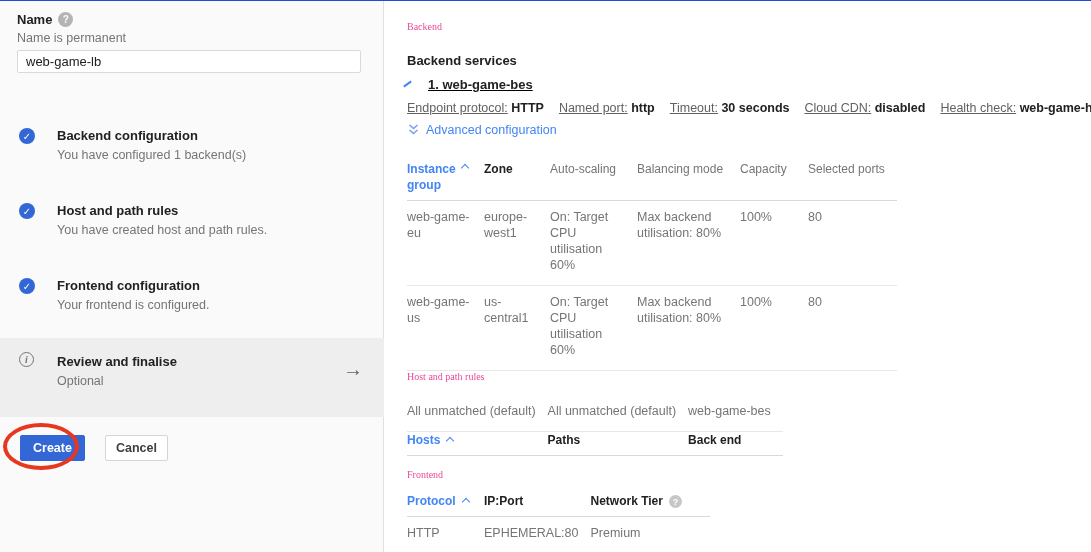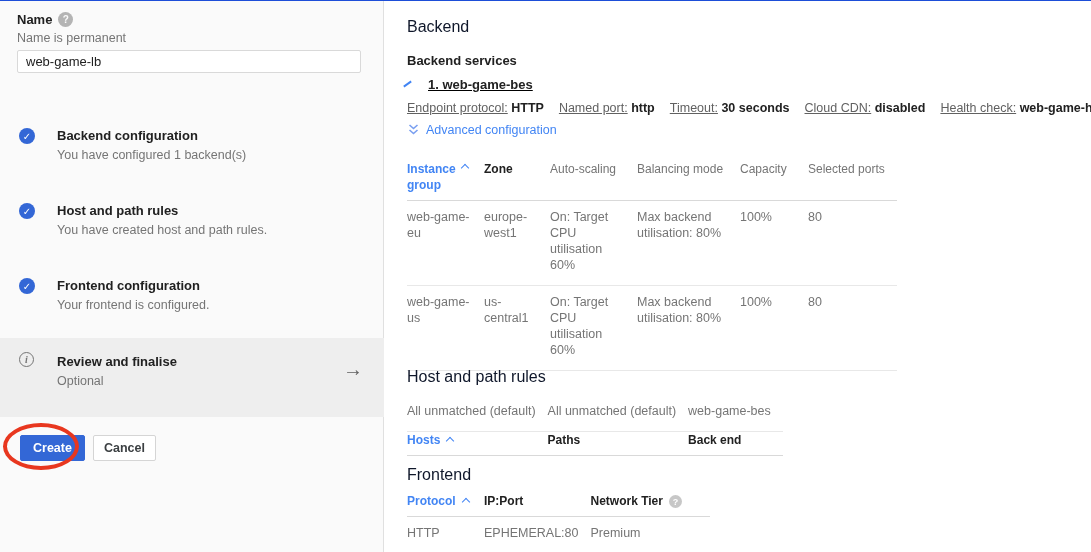--- a/index.html
+++ b/index.html
@@ -16,28 +16,28 @@
 
   .step { position:absolute; left:0; width:384px; cursor:pointer; }
   .step-check { position:absolute; left:19px; top:5px; width:16px; height:16px; border-radius:50%; background:#3367d6; color:#fff; font-size:10px; display:flex; align-items:center; justify-content:center; }
   .step-info { position:absolute; left:19px; top:14px; width:15px; height:15px; border-radius:50%; border:1.5px solid #757575; color:#757575; font-size:10px; font-weight:bold; display:flex; align-items:center; justify-content:center; font-family:"Liberation Serif", serif; font-style:italic; }
   .step-title { margin-left:57px; padding-top:4px; font-size:13px; font-weight:bold; color:#212121; line-height:17px; }
   .step-sub { margin-left:57px; margin-top:3px; font-size:12.5px; color:#757575; line-height:16px; }
   .step-review { top:337px; height:79px; background:#eeeeee; }
   .step-review .step-title { padding-top:15px; }
   .review-arrow { position:absolute; right:21px; top:20px; font-size:20px; color:#616161; cursor:pointer; }
 
-  .btn-row { position:absolute; left:20px; top:434px; display:flex; gap:8px; }
+  .btn-row { position:absolute; left:20px; top:434px; display:flex; gap:20px; }
   .btn-create { background:#3367d6; color:#fff; border:1px solid #3367d6; border-radius:2px; font-family:"Liberation Sans", sans-serif; font-size:12.5px; font-weight:bold; padding:5px 12px; cursor:pointer; }
   .btn-cancel { background:#fff; color:#3c4043; border:1px solid #d5d5d5; border-radius:2px; font-family:"Liberation Sans", sans-serif; font-size:12.5px; font-weight:bold; padding:5px 10px; cursor:pointer; }
   .annotation-ellipse { position:absolute; left:3px; top:422px; width:76px; height:47px; border:4px solid #e8371f; border-radius:50%; pointer-events:none; z-index:5; }
 
   
   .main-panel { position:absolute; left:385px; top:0; width:706px; height:552px; background:#fff; }
-  .sec-title { position:absolute; left:22px; font-size:16px; color:#0f172a; line-height:20px; }
+  .sec-title { position:absolute; left:22px; font-size:10px; color:#ec4899; line-height:20px;font-family:Liberation Serif, serif; }
   .backend-title { top:16px; }
   .bs-heading { position:absolute; left:22px; top:52px; font-size:13px; font-weight:bold; color:#212121; }
   .service-row { position:absolute; left:18px; top:76px; display:flex; align-items:flex-start;text-decoration:underline; }
   .edit-icon { width:9px; height:2px; background:#4285f4; transform:rotate(-35deg); margin-top:6px; cursor:pointer; }
   .service-name { margin-left:16px; font-size:13px; font-weight:bold; color:#212121; }
   .props { position:absolute; left:22px; top:100px; display:flex; gap:15px; white-space:nowrap; font-size:12.5px; }
   .prop-label { color:#616161;text-decoration:underline; }
   .prop-value { color:#212121; font-weight:bold; }
   .advanced { position:absolute; left:23px; top:122px; display:flex; align-items:center; gap:7px; color:#4285f4; font-size:12.5px; cursor:pointer; }
   .dbl-chevron { display:inline-block; line-height:0; }

